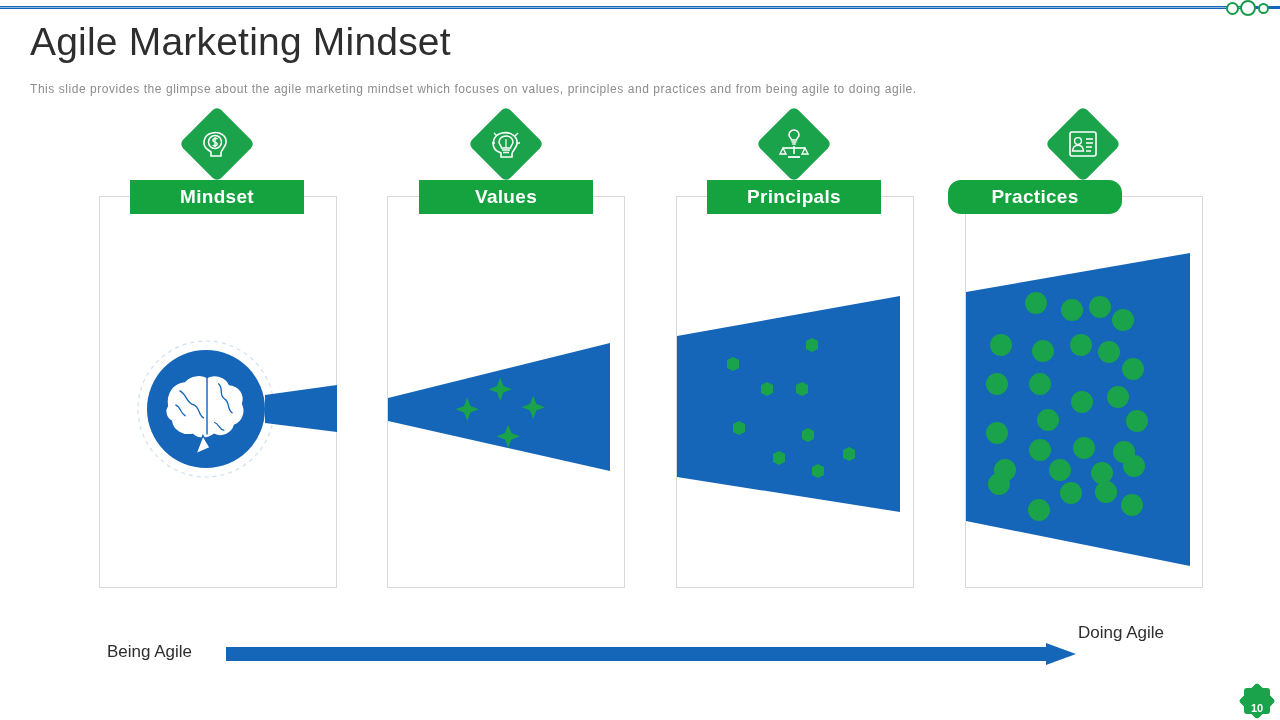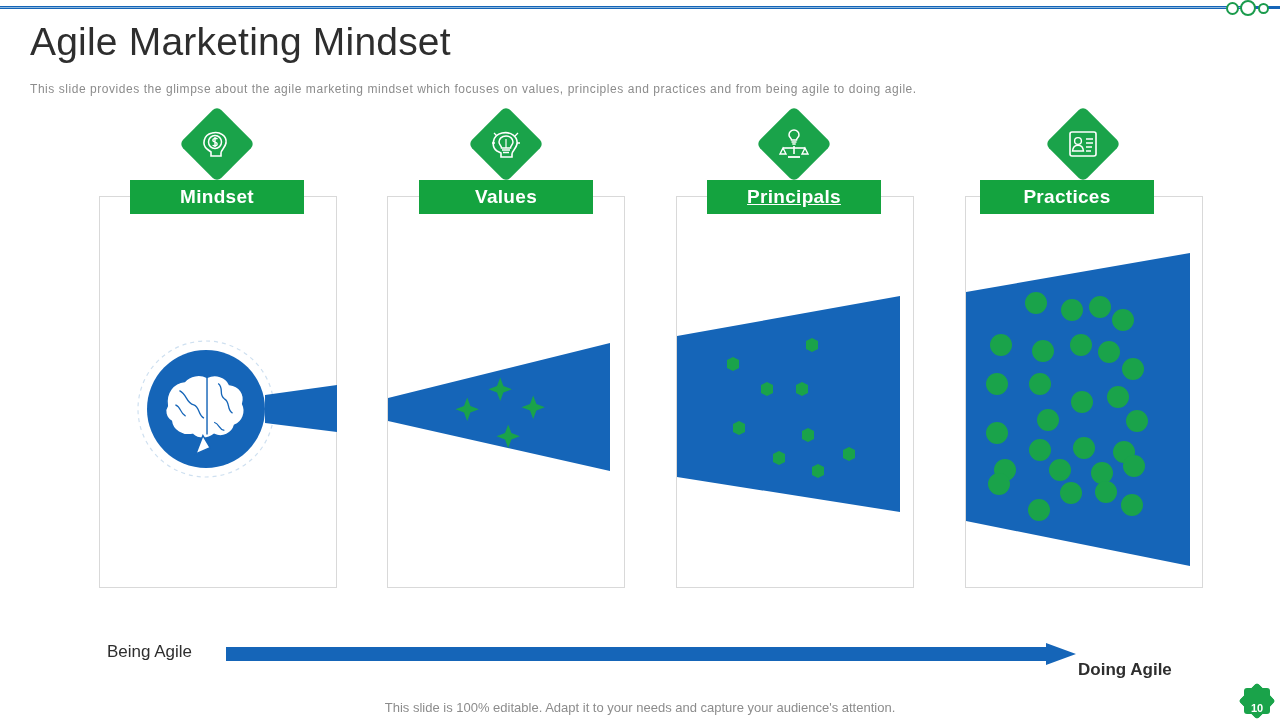--- a/index.html
+++ b/index.html
@@ -126,39 +126,39 @@
     color: #ffffff;
     font-size: 19px;
     font-weight: bold;
     display: flex;
     align-items: center;
     justify-content: center;
     letter-spacing: 0.3px;
   }
   .label-bar.l0 { left: 130px; }
   .label-bar.l1 { left: 419px; }
-  .label-bar.l2 { left: 707px; text-decoration: underline; }
-  .label-bar.l3 { left: 980px; }
+  .label-bar.l2 { left: 707px; }
+  .label-bar.l3 { left: 948px; border-radius: 13px; }
 
   
   .being-agile {
     position: absolute;
     left: 107px;
     top: 642px;
     font-size: 17px;
     font-weight: normal;
     color: #2e2e2e;
     white-space: nowrap;
   }
   .doing-agile {
     position: absolute;
     left: 1078px;
-    top: 660px;
+    top: 623px;
     font-size: 17px;
-    font-weight: bold;
+    font-weight: normal;
     color: #2e2e2e;
     white-space: nowrap;
   }
   .arrow-bar {
     position: absolute;
     left: 226px;
     top: 643px;
     width: 850px;
     height: 22px;
   }
@@ -352,18 +352,17 @@
   <div class="label-bar l1">Values</div>
   <div class="label-bar l2">Principals</div>
   <div class="label-bar l3">Practices</div>
 
   <div class="being-agile">Being Agile</div>
   <div class="doing-agile">Doing Agile</div>
   <svg class="arrow-bar" viewBox="0 0 850 22" xmlns="http://www.w3.org/2000/svg">
     <polygon points="0,4 820,4 820,0 850,11 820,22 820,18 0,18" fill="#1565b8"></polygon>
   </svg>
 
-  <div class="footer-note">This slide is 100% editable. Adapt it to your needs and capture your audience's attention.</div>
   <div class="page-badge">
     <span>10</span>
   </div>
 
 </div>
 
 </body></html>

